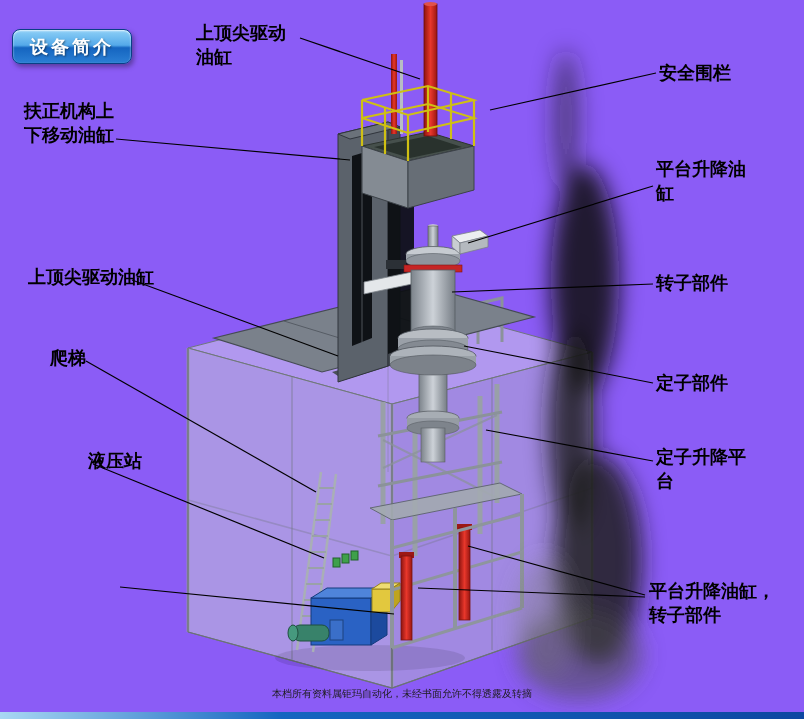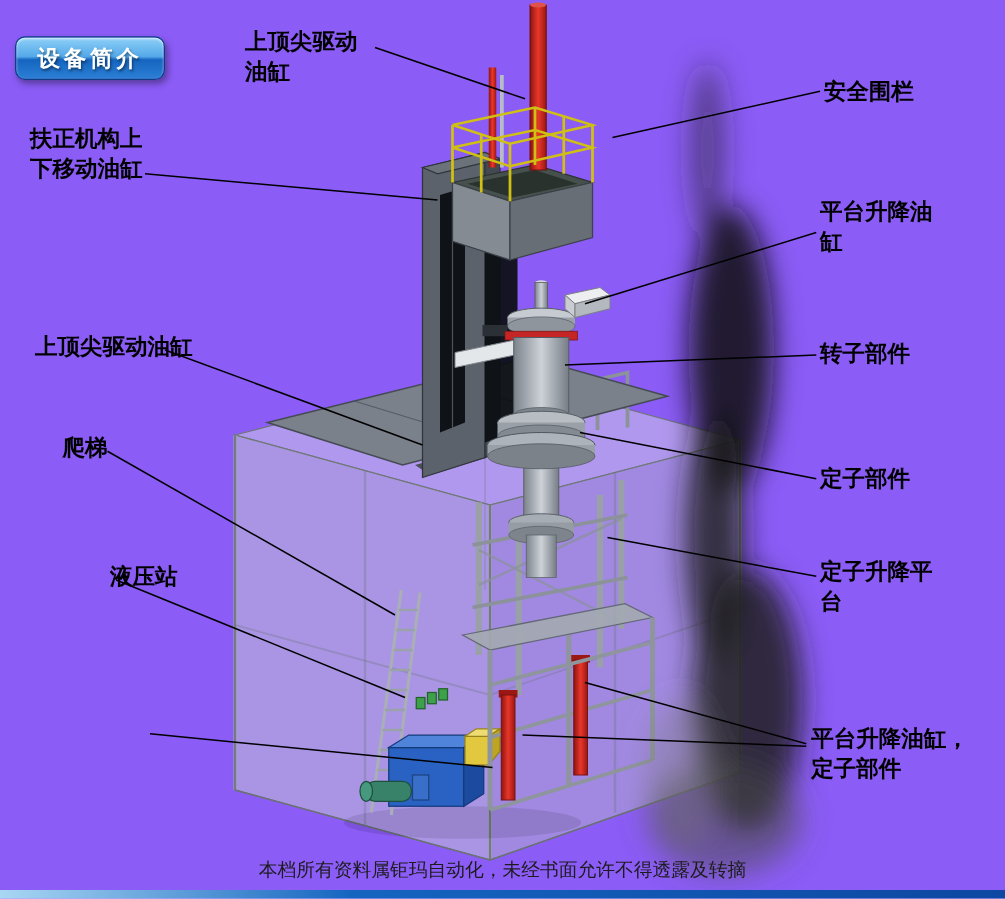--- a/index.html
+++ b/index.html
@@ -16,21 +16,21 @@
     position:absolute; left:12px; top:29px; width:120px; height:35px; z-index:4;
     display:flex; align-items:center; justify-content:center;
     color:#fff; font-size:18px; font-weight:bold; letter-spacing:3px;
     border-radius:8px; border:1px solid #0a3f86;
     background:linear-gradient(180deg, var(--badge-light,#8ed0f7) 0%, #54a9e9 46%, var(--badge-blue,#1565c0) 54%, #2b7fd4 100%);
     box-shadow:2px 3px 5px rgba(0,0,0,.35), inset 0 1px 2px rgba(255,255,255,.8);
     text-shadow:1px 1px 2px rgba(0,0,0,.45);
   }
   .footer {
     position:absolute; left:0; right:0; top:687px; z-index:3;
-    text-align:center; font-size:15px; color:#1c1c1c;
+    text-align:center; font-size:10px; color:#1c1c1c;
   }
   .bottom-bar {
     position:absolute; left:0; right:0; bottom:0; height:7px; z-index:2;
     background:linear-gradient(90deg, #a9d7f3 0%, var(--badge-blue,#1565c0) 35%, #0d47a1 100%);
   }
 </style>
 </head>
 <body>
 
 <div class="stage">
@@ -253,18 +253,18 @@
   <div class="callout" style="left:196px;top:22px;width:104px;">上顶尖驱动油缸</div>
   <div class="callout nowrap" style="left:659px;top:62px;">安全围栏</div>
   <div class="callout" style="left:24px;top:100px;width:90px;">扶正机构上下移动油缸</div>
   <div class="callout" style="left:656px;top:158px;width:90px;">平台升降油缸</div>
   <div class="callout nowrap" style="left:28px;top:266px;">上顶尖驱动油缸</div>
   <div class="callout nowrap" style="left:656px;top:272px;">转子部件</div>
   <div class="callout nowrap" style="left:50px;top:347px;">爬梯</div>
   <div class="callout nowrap" style="left:656px;top:372px;">定子部件</div>
   <div class="callout nowrap" style="left:40px;top:450px;margin-left:48px;">液压站</div>
   <div class="callout" style="left:656px;top:446px;width:90px;">定子升降平台</div>
-  <div class="callout" style="left:649px;top:580px;width:126px;">平台升降油缸，定子部件</div>
+  <div class="callout" style="left:649px;top:580px;width:126px;">平台升降油缸，转子部件</div>
 
   <div class="footer">本档所有资料属钜玛自动化，未经书面允许不得透露及转摘</div>
 
   <div class="bottom-bar"></div>
 </div>
 
 </body></html>

